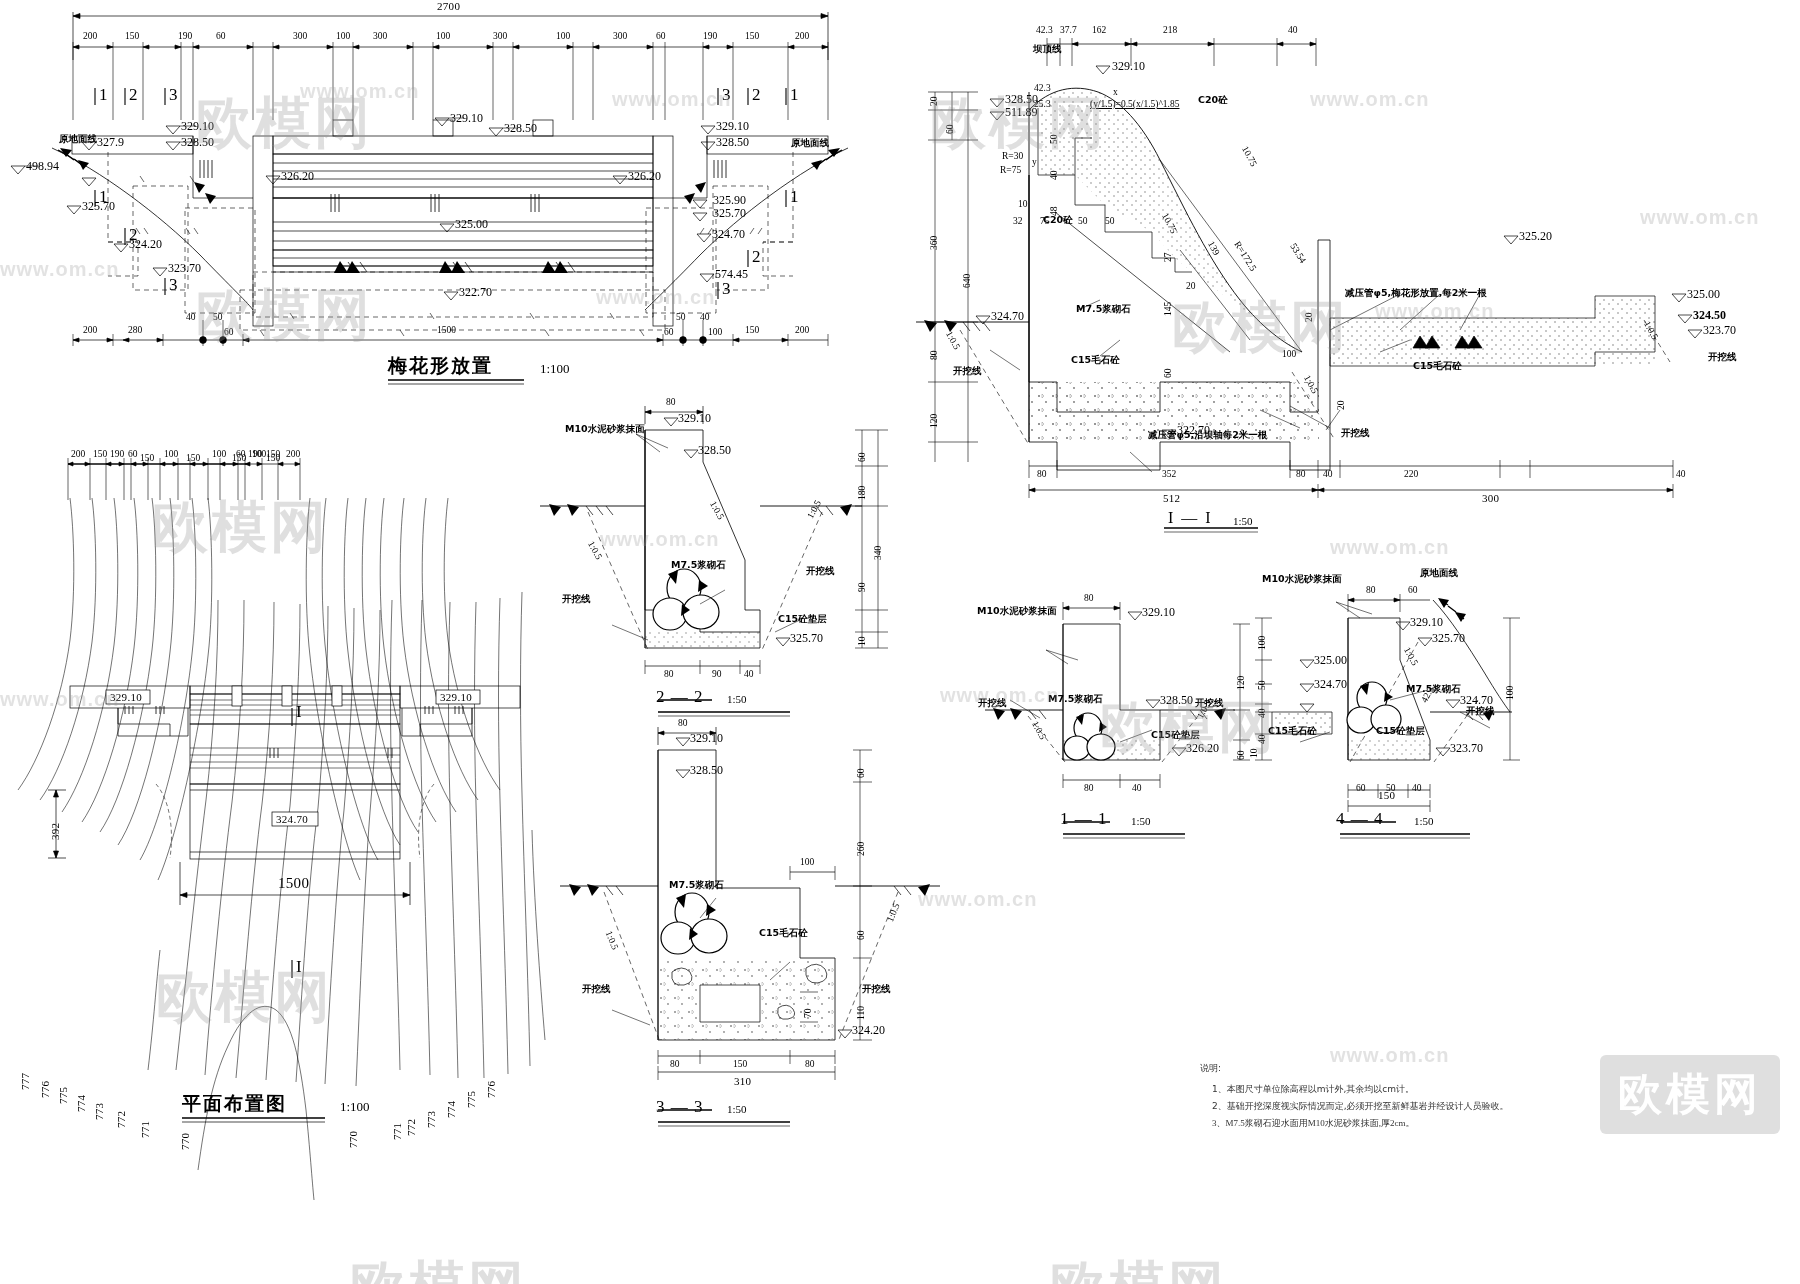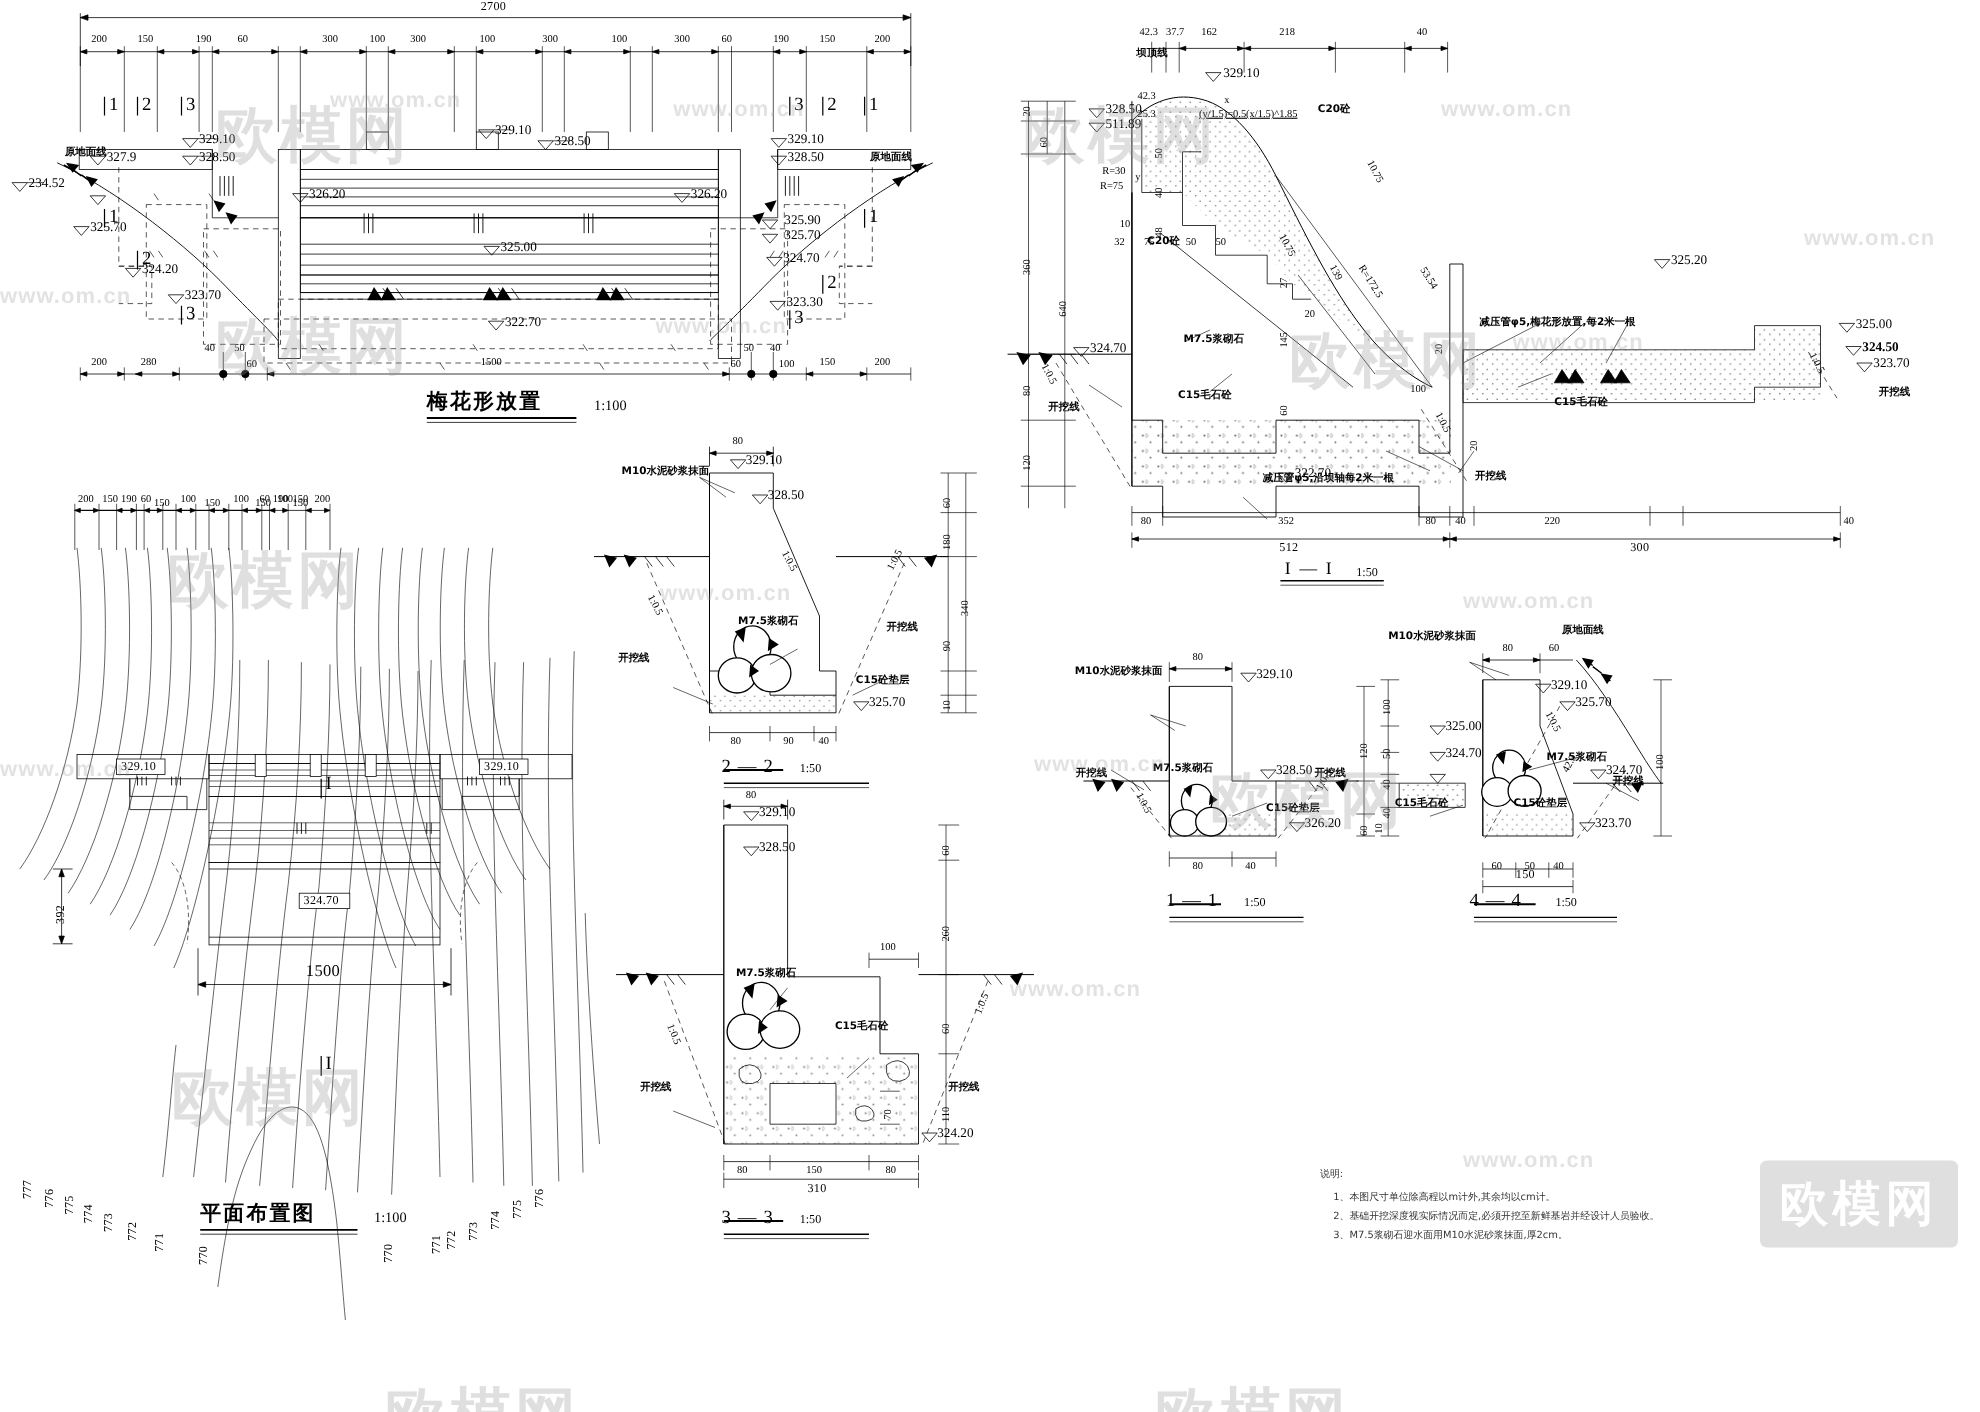--- a/index.html
+++ b/index.html
@@ -828,37 +828,37 @@
 <div class="lbl dim-s" style="left:373px;top:32px;">300</div>
 <div class="lbl dim-s" style="left:436px;top:32px;">100</div>
 <div class="lbl dim-s" style="left:493px;top:32px;">300</div>
 <div class="lbl dim-s" style="left:556px;top:32px;">100</div>
 <div class="lbl dim-s" style="left:613px;top:32px;">300</div>
 <div class="lbl dim-s" style="left:656px;top:32px;">60</div>
 <div class="lbl dim-s" style="left:703px;top:32px;">190</div>
 <div class="lbl dim-s" style="left:745px;top:32px;">150</div>
 <div class="lbl dim-s" style="left:795px;top:32px;">200</div>
 
-<div class="lbl elev" style="left:26px;top:160px;">234.52</div>
+<div class="lbl elev" style="left:26px;top:160px;">498.94</div>
 <div class="lbl elev" style="left:97px;top:136px;">327.9</div>
 <div class="lbl elev" style="left:181px;top:120px;">329.10</div>
 <div class="lbl elev" style="left:181px;top:136px;">328.50</div>
 <div class="lbl elev" style="left:82px;top:200px;">325.70</div>
 <div class="lbl elev" style="left:281px;top:170px;">326.20</div>
 <div class="lbl elev" style="left:129px;top:238px;">324.20</div>
 <div class="lbl elev" style="left:168px;top:262px;">323.70</div>
 <div class="lbl elev" style="left:455px;top:218px;">325.00</div>
 <div class="lbl elev" style="left:459px;top:286px;">322.70</div>
 <div class="lbl elev" style="left:450px;top:112px;">329.10</div>
 <div class="lbl elev" style="left:504px;top:122px;">328.50</div>
 <div class="lbl elev" style="left:628px;top:170px;">326.20</div>
 <div class="lbl elev" style="left:713px;top:194px;">325.90</div>
 <div class="lbl elev" style="left:713px;top:207px;">325.70</div>
 <div class="lbl elev" style="left:712px;top:228px;">324.70</div>
-<div class="lbl elev" style="left:715px;top:268px;">323.30</div>
+<div class="lbl elev" style="left:715px;top:268px;">574.45</div>
 <div class="lbl elev" style="left:716px;top:120px;">329.10</div>
 <div class="lbl elev" style="left:716px;top:136px;">328.50</div>
 <div class="lbl cn-s" style="left:59px;top:134px;">原地面线</div>
 <div class="lbl cn-s" style="left:791px;top:138px;">原地面线</div>
 
 <div class="lbl secnum" style="left:99px;top:86px;">1</div>
 <div class="lbl secnum" style="left:129px;top:86px;">2</div>
 <div class="lbl secnum" style="left:169px;top:86px;">3</div>
 <div class="lbl secnum" style="left:99px;top:188px;">1</div>
 <div class="lbl secnum" style="left:129px;top:226px;">2</div>
@@ -1098,21 +1098,21 @@
 <div class="lbl dim-s" style="left:1386px;top:784px;">50</div>
 <div class="lbl dim-s" style="left:1412px;top:784px;">40</div>
 <div class="lbl dim" style="left:1378px;top:790px;">150</div>
 <div class="lbl" style="left:1336px;top:810px;font-size:17px;letter-spacing:1px;">4 — 4</div>
 <div class="lbl scale-s" style="left:1414px;top:816px;">1:50</div>
 
 <div class="notes" style="left:1200px;top:1060px;width:360px;">
   <div style="margin-bottom:4px;">说明:</div>
   <div style="margin-left:12px;">1、本图尺寸单位除高程以m计外,其余均以cm计。</div>
   <div style="margin-left:12px;">2、基础开挖深度视实际情况而定,必须开挖至新鲜基岩并经设计人员验收。</div>
-  <div style="margin-left:12px;">3、M7.5浆砌石迎水面用M10水泥砂浆抹面,厚2cm。</div>
+  <div style="margin-left:12px;font-family:Liberation Serif, serif;">3、M7.5浆砌石迎水面用M10水泥砂浆抹面,厚2cm。</div>
 </div>
 
 <div class="wm wm-url" style="left:300px;top:80px;">www.om.cn</div>
 <div class="wm wm-url" style="left:612px;top:88px;">www.om.cn</div>
 <div class="wm wm-url" style="left:1310px;top:88px;">www.om.cn</div>
 <div class="wm wm-url" style="left:1640px;top:206px;">www.om.cn</div>
 <div class="wm wm-url" style="left:0px;top:258px;">www.om.cn</div>
 <div class="wm wm-url" style="left:596px;top:286px;">www.om.cn</div>
 <div class="wm wm-url" style="left:1375px;top:300px;">www.om.cn</div>
 <div class="wm wm-url" style="left:600px;top:528px;">www.om.cn</div>

